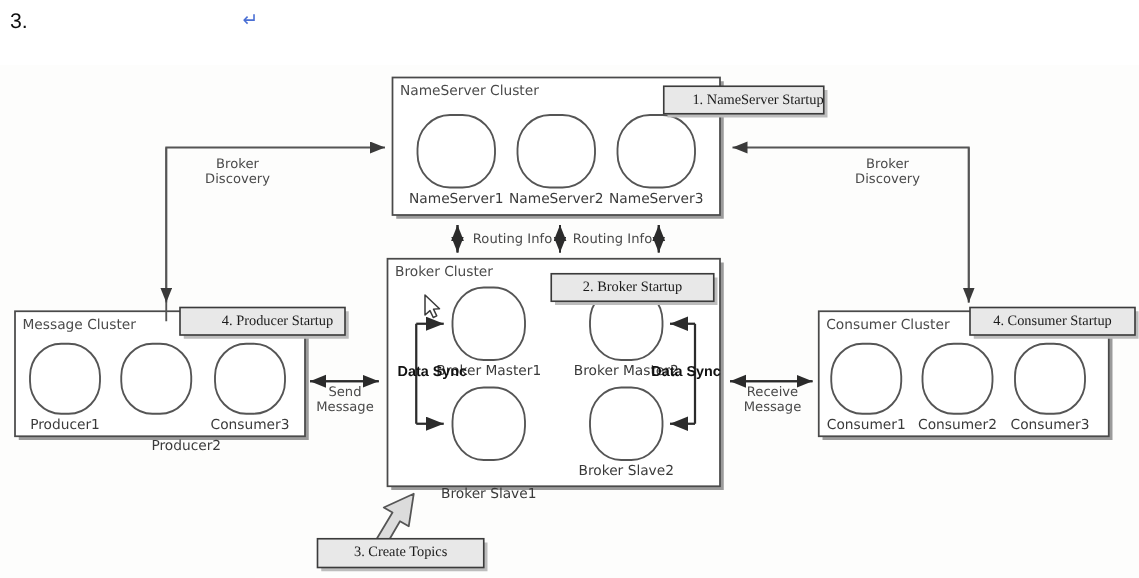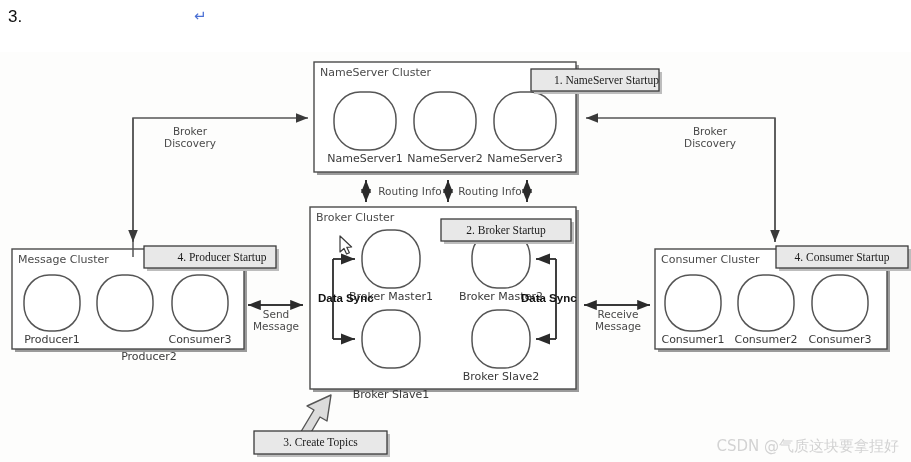--- a/index.html
+++ b/index.html
@@ -209,15 +209,14 @@
 
 <div class="lbl sync-label" style="left:318px;top:240px;">Data Sync</div>
 <div class="lbl sync-label" style="left:521px;top:240px;">Data Sync</div>
 
 <div class="callout-text" style="left:531px;top:22px;width:128px;text-align:right;">1. NameServer Startup</div>
 <div class="callout-text" style="left:441px;top:172px;width:130px;">2. Broker Startup</div>
 <div class="callout-text" style="left:254px;top:384px;width:133px;">3. Create Topics</div>
 <div class="callout-text" style="left:144px;top:199px;width:132px;padding-left:12px;">4. Producer Startup</div>
 <div class="callout-text" style="left:776px;top:199px;width:132px;">4. Consumer Startup</div>
 
-<div id="watermark">CSDN @气质这块要拿捏好</div>
 
 </div>
 
 </body></html>

